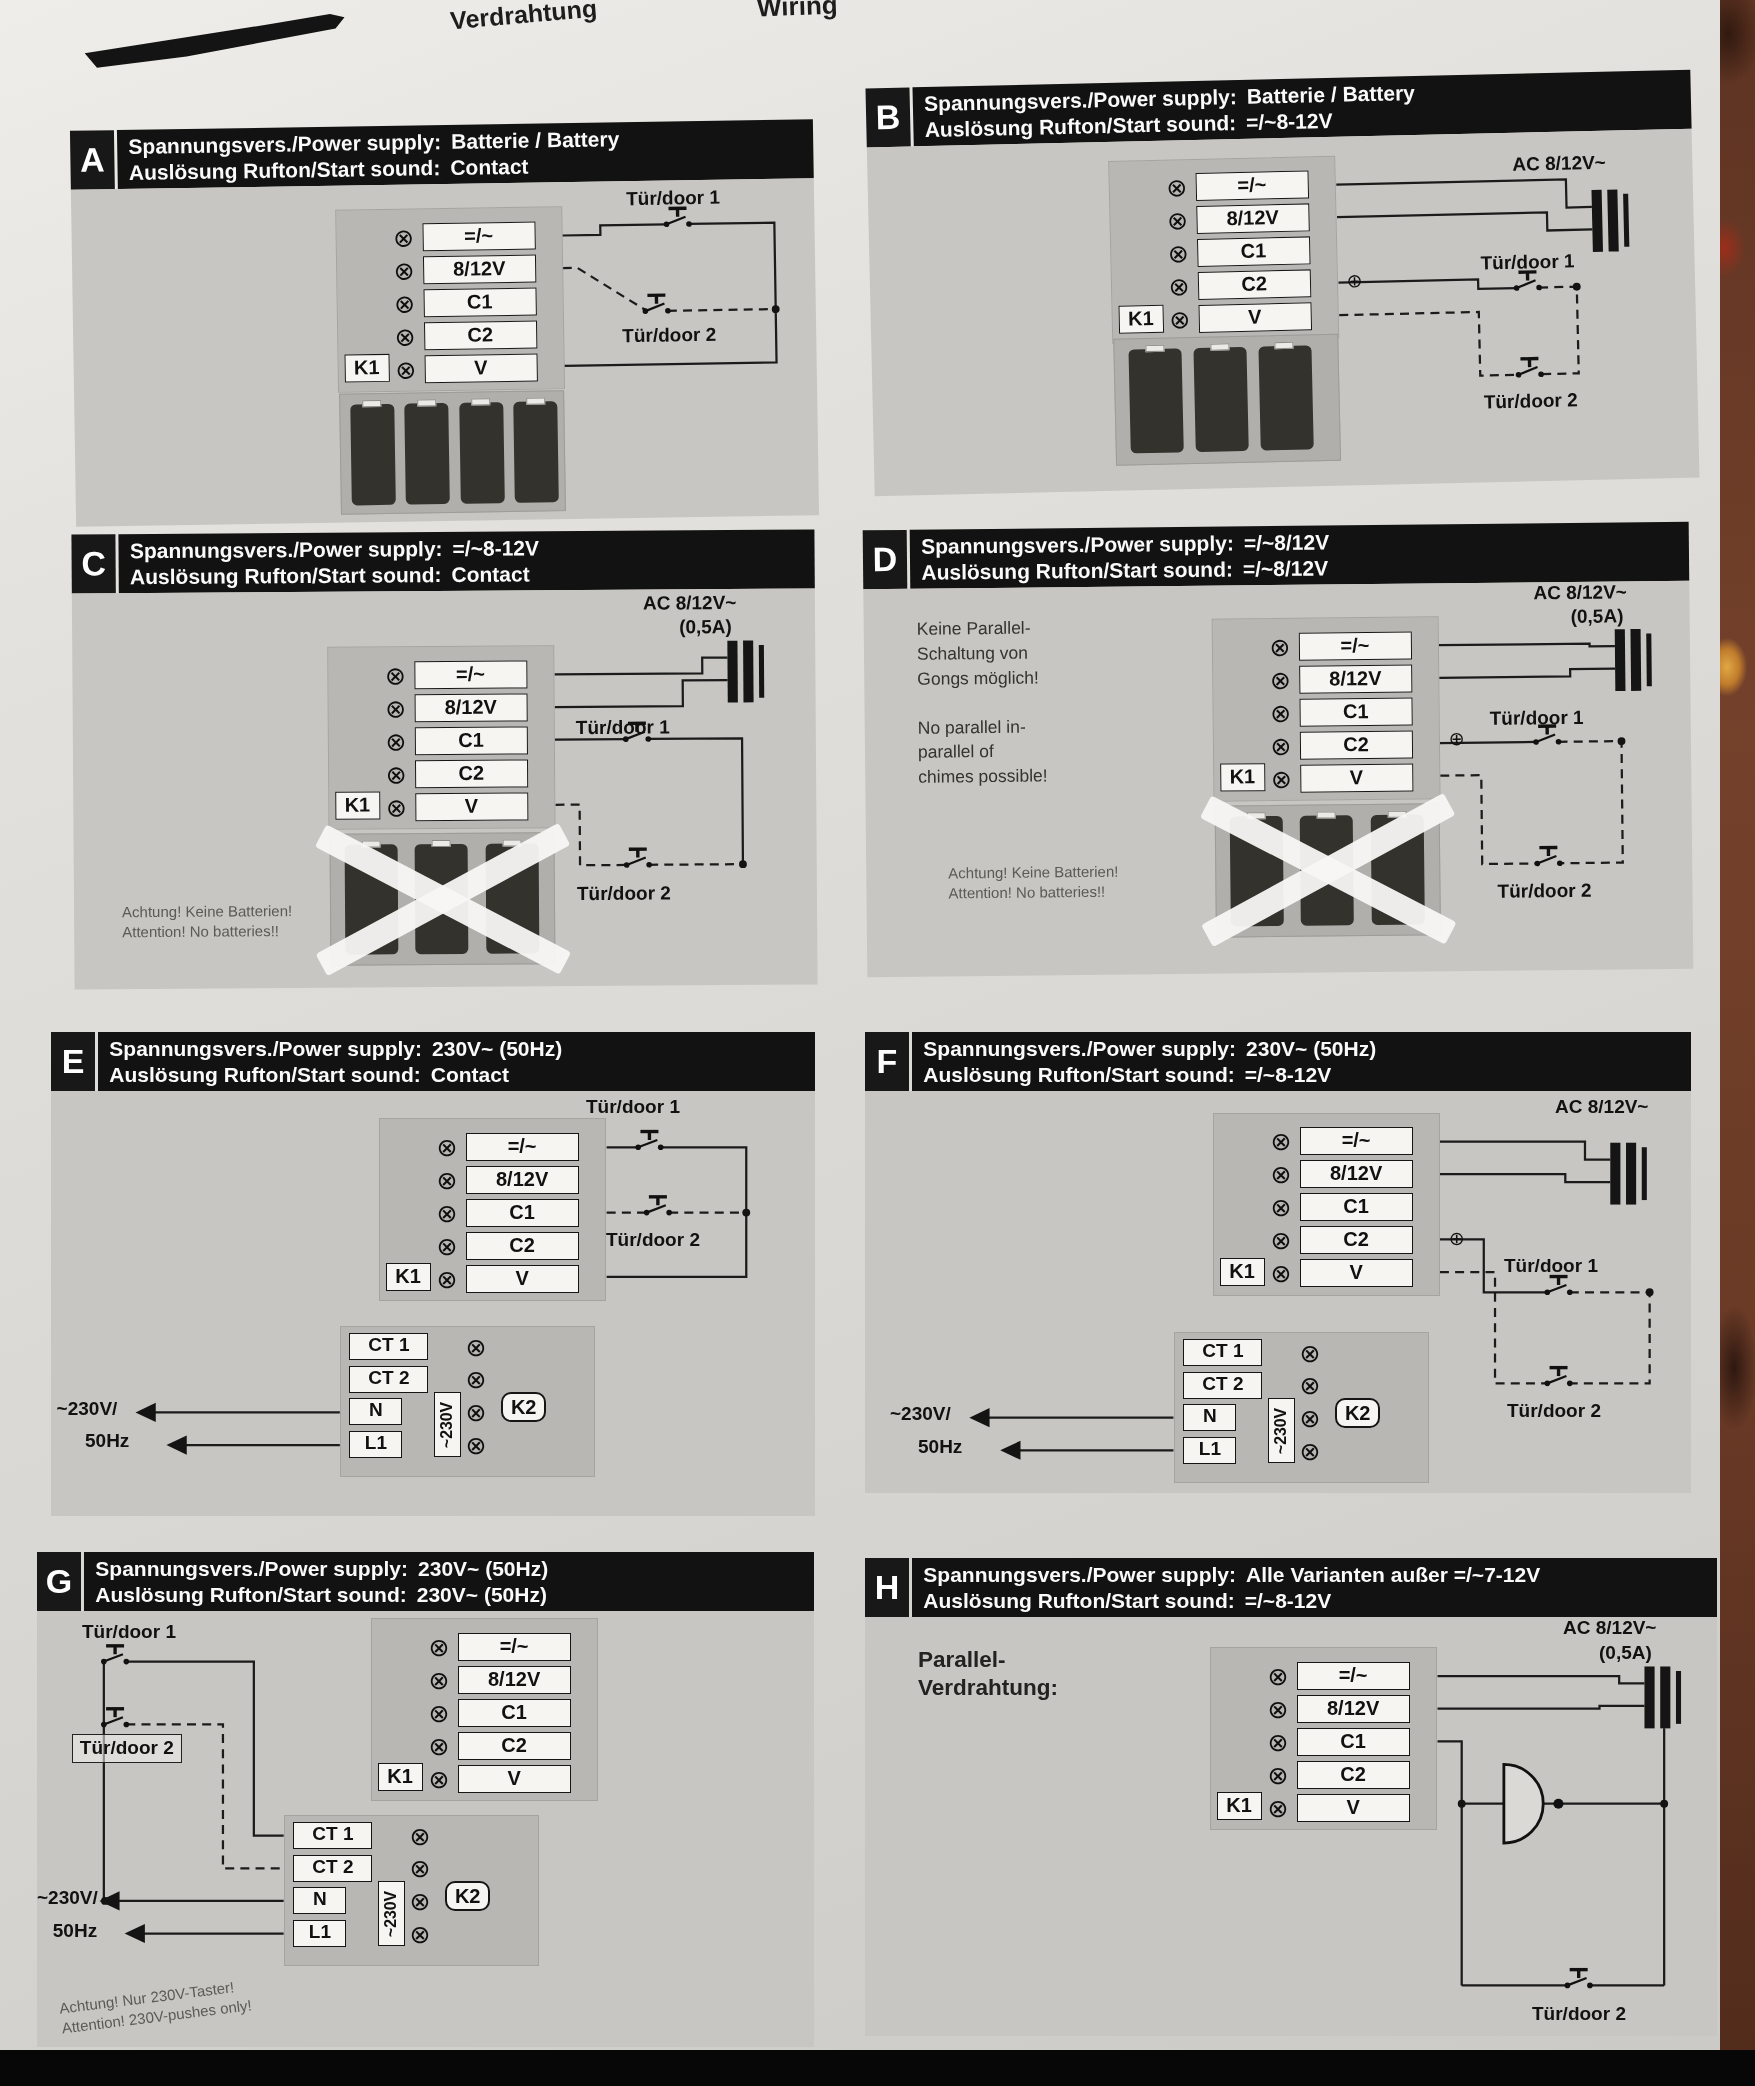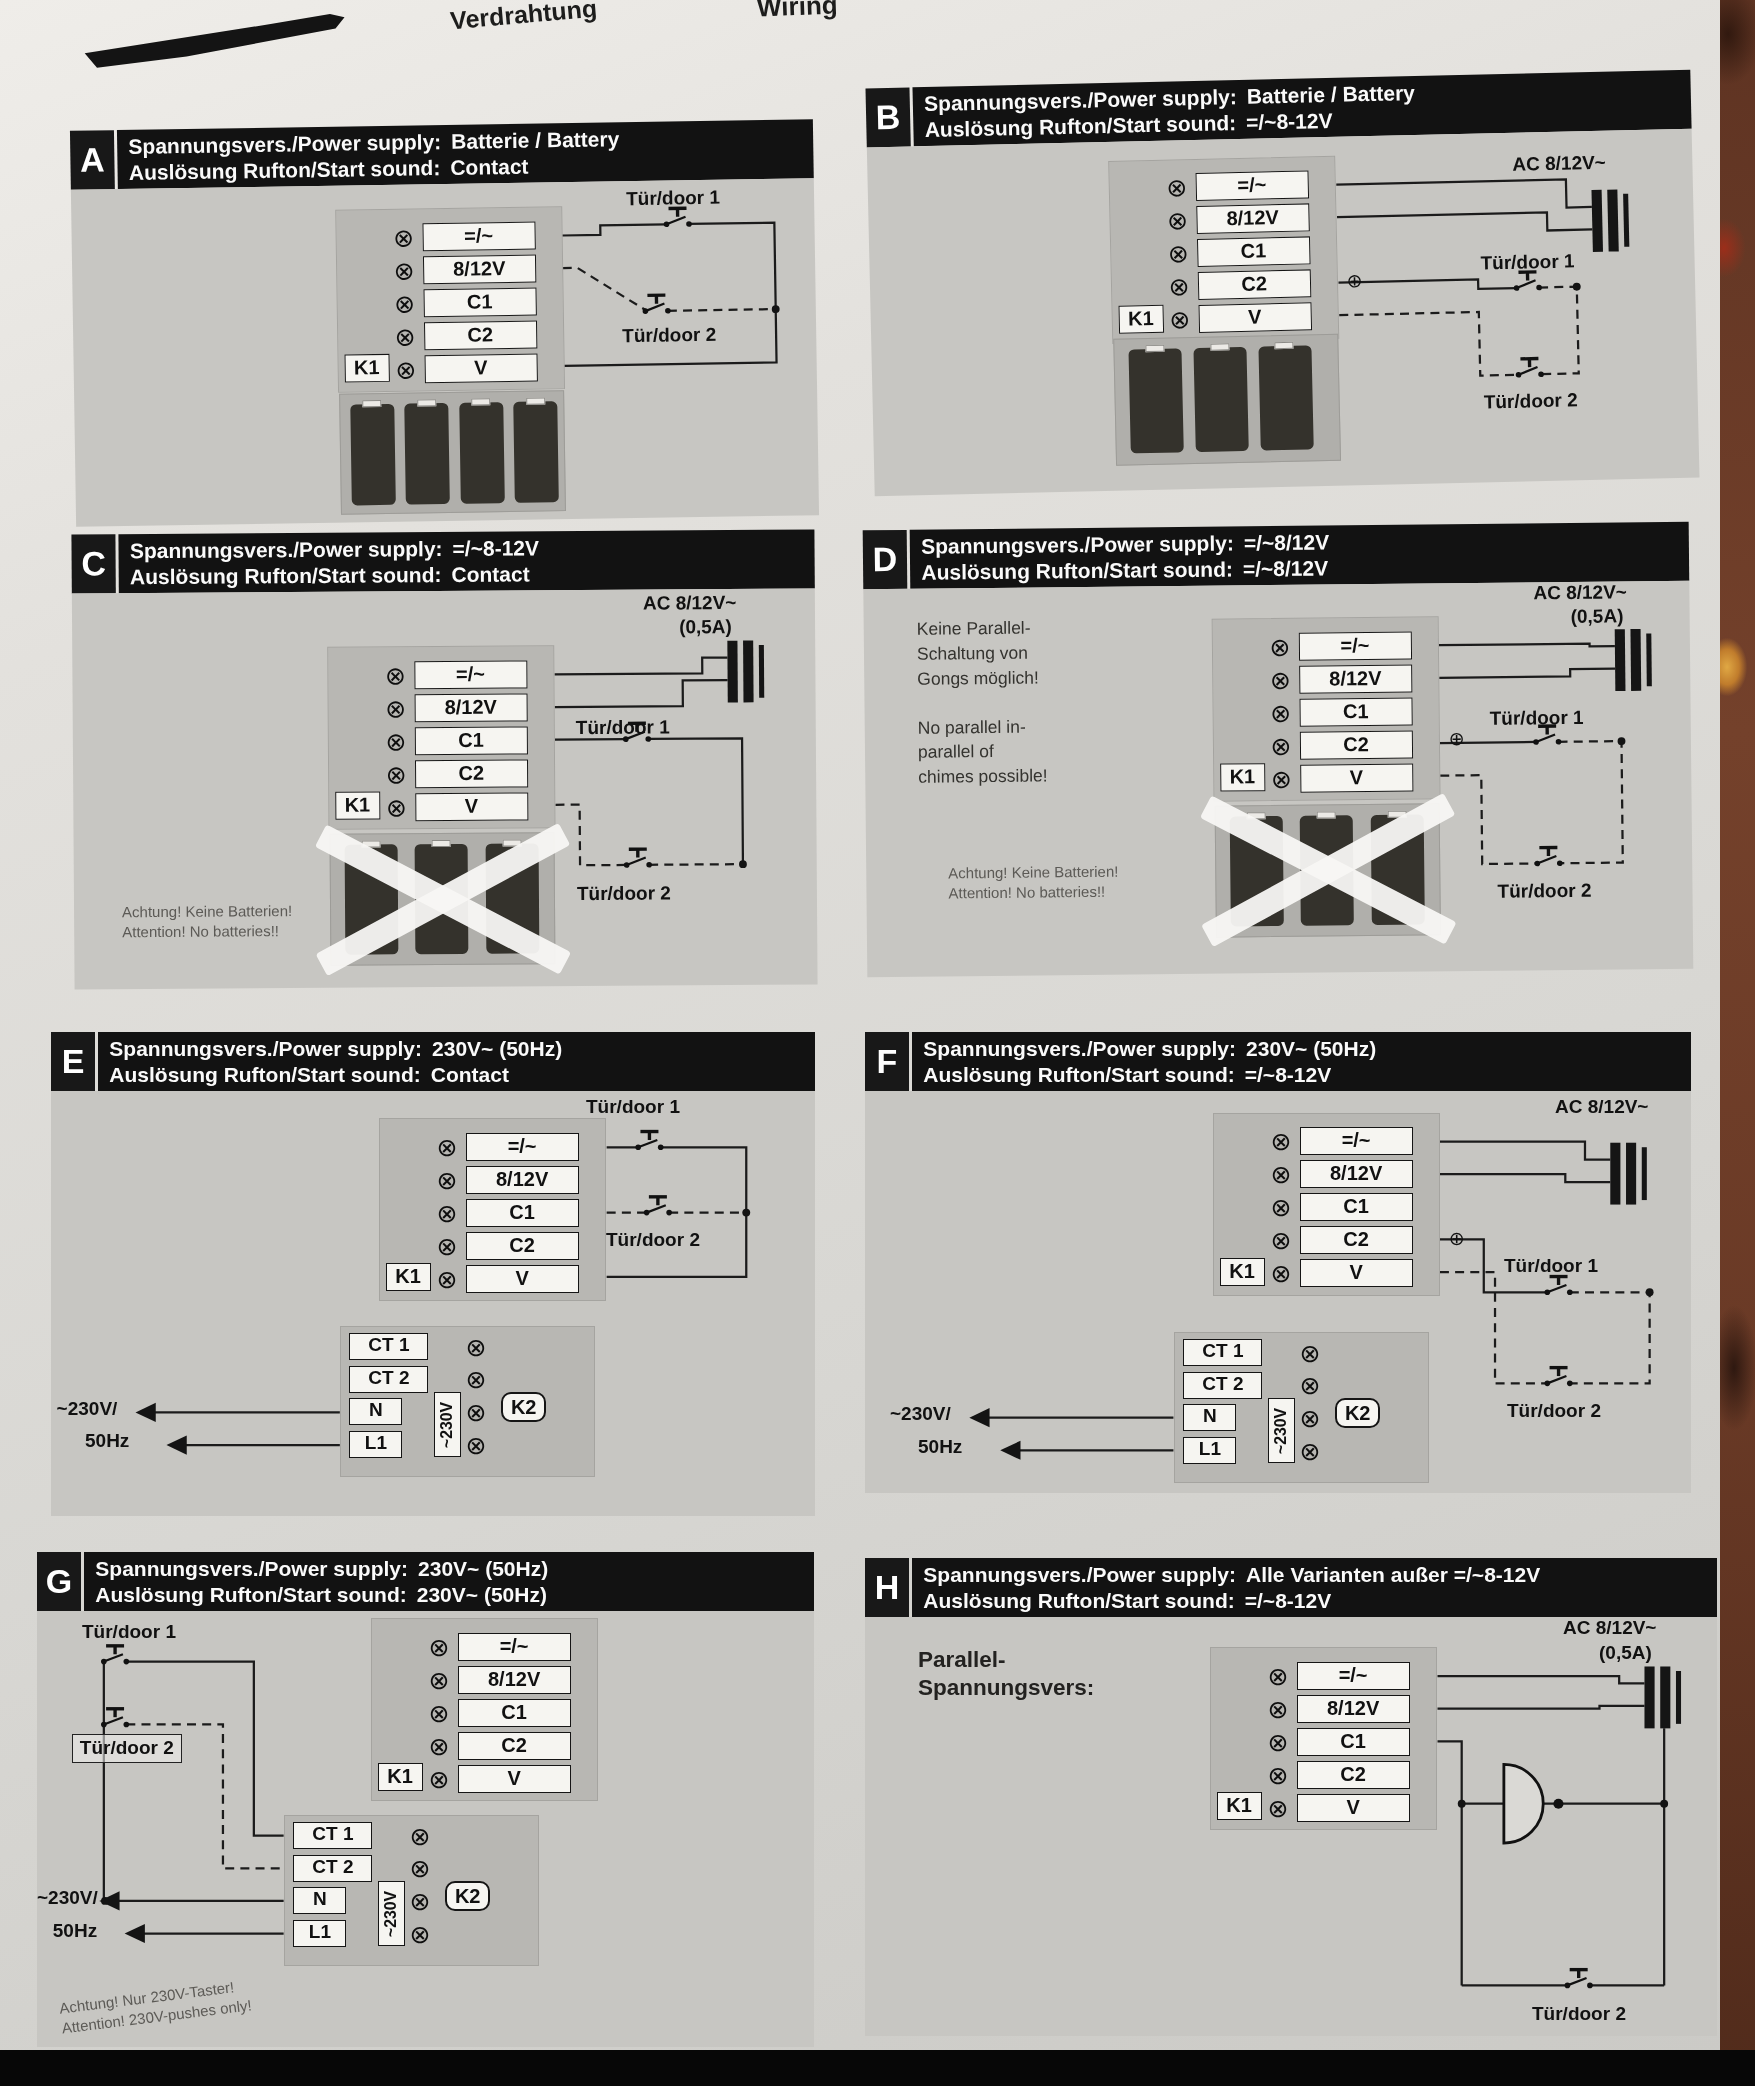--- a/index.html
+++ b/index.html
@@ -566,21 +566,21 @@
         <div class="note" style="position:static">Attention! 230V-pushes only!</div>
       </div>
     </div>
   </section>
 
   <section class="panel" style="left:865px;top:1558px;width:852px;height:478px">
     <div class="lbox">H</div>
     <header class="phead">
       <div class="hline">
           <span>Spannungsvers./Power supply:</span>
-          <span>Alle Varianten außer =/~8-12V</span>
+          <span>Alle Varianten außer =/~7-12V</span>
         </div>
       <div class="hline">
           <span>Auslösung Rufton/Start sound:</span>
           <span>=/~8-12V</span>
         </div>
     </header>
     <div class="pbody">
       <svg class="wires" viewBox="0 0 1513 745">
         <path class="w" d="M1017 105 H1340 V118 H1385"></path>
         <path class="w" d="M1017 163 H1305 V158 H1385"></path>
@@ -591,21 +591,21 @@
         <path class="w" d="M1060 655 H1248"></path>
         <path class="w" d="M1288 655 H1420"></path>
         <circle class="dot" cx="1060" cy="332" r="7"></circle>
         <circle class="dot" cx="1420" cy="332" r="7"></circle>
         <path d="M1135 262 A70 70 0 0 1 1135 402 Z" fill="#dad9d5" stroke="#111" stroke-width="5"></path>
         <circle cx="1232" cy="332" r="9" fill="#111"></circle>
         <use href="#xf" transform="translate(1385,88)"></use>
         <use href="#sw" transform="translate(1250,627)"></use>
       </svg>
       <span class="hugenote" style="left:53px;top:29px">Parallel-</span>
-      <span class="hugenote" style="left:53px;top:57px">Spannungsvers:</span>
+      <span class="hugenote" style="left:53px;top:57px">Verdrahtung:</span>
       <div class="dev" style="left:346px;top:31px">
         <div class="trow">
             <span class="screw">⊗</span>
             <span class="tlab">=/~</span>
           </div>
         <div class="trow">
             <span class="screw">⊗</span>
             <span class="tlab">8/12V</span>
           </div>
         <div class="trow">

